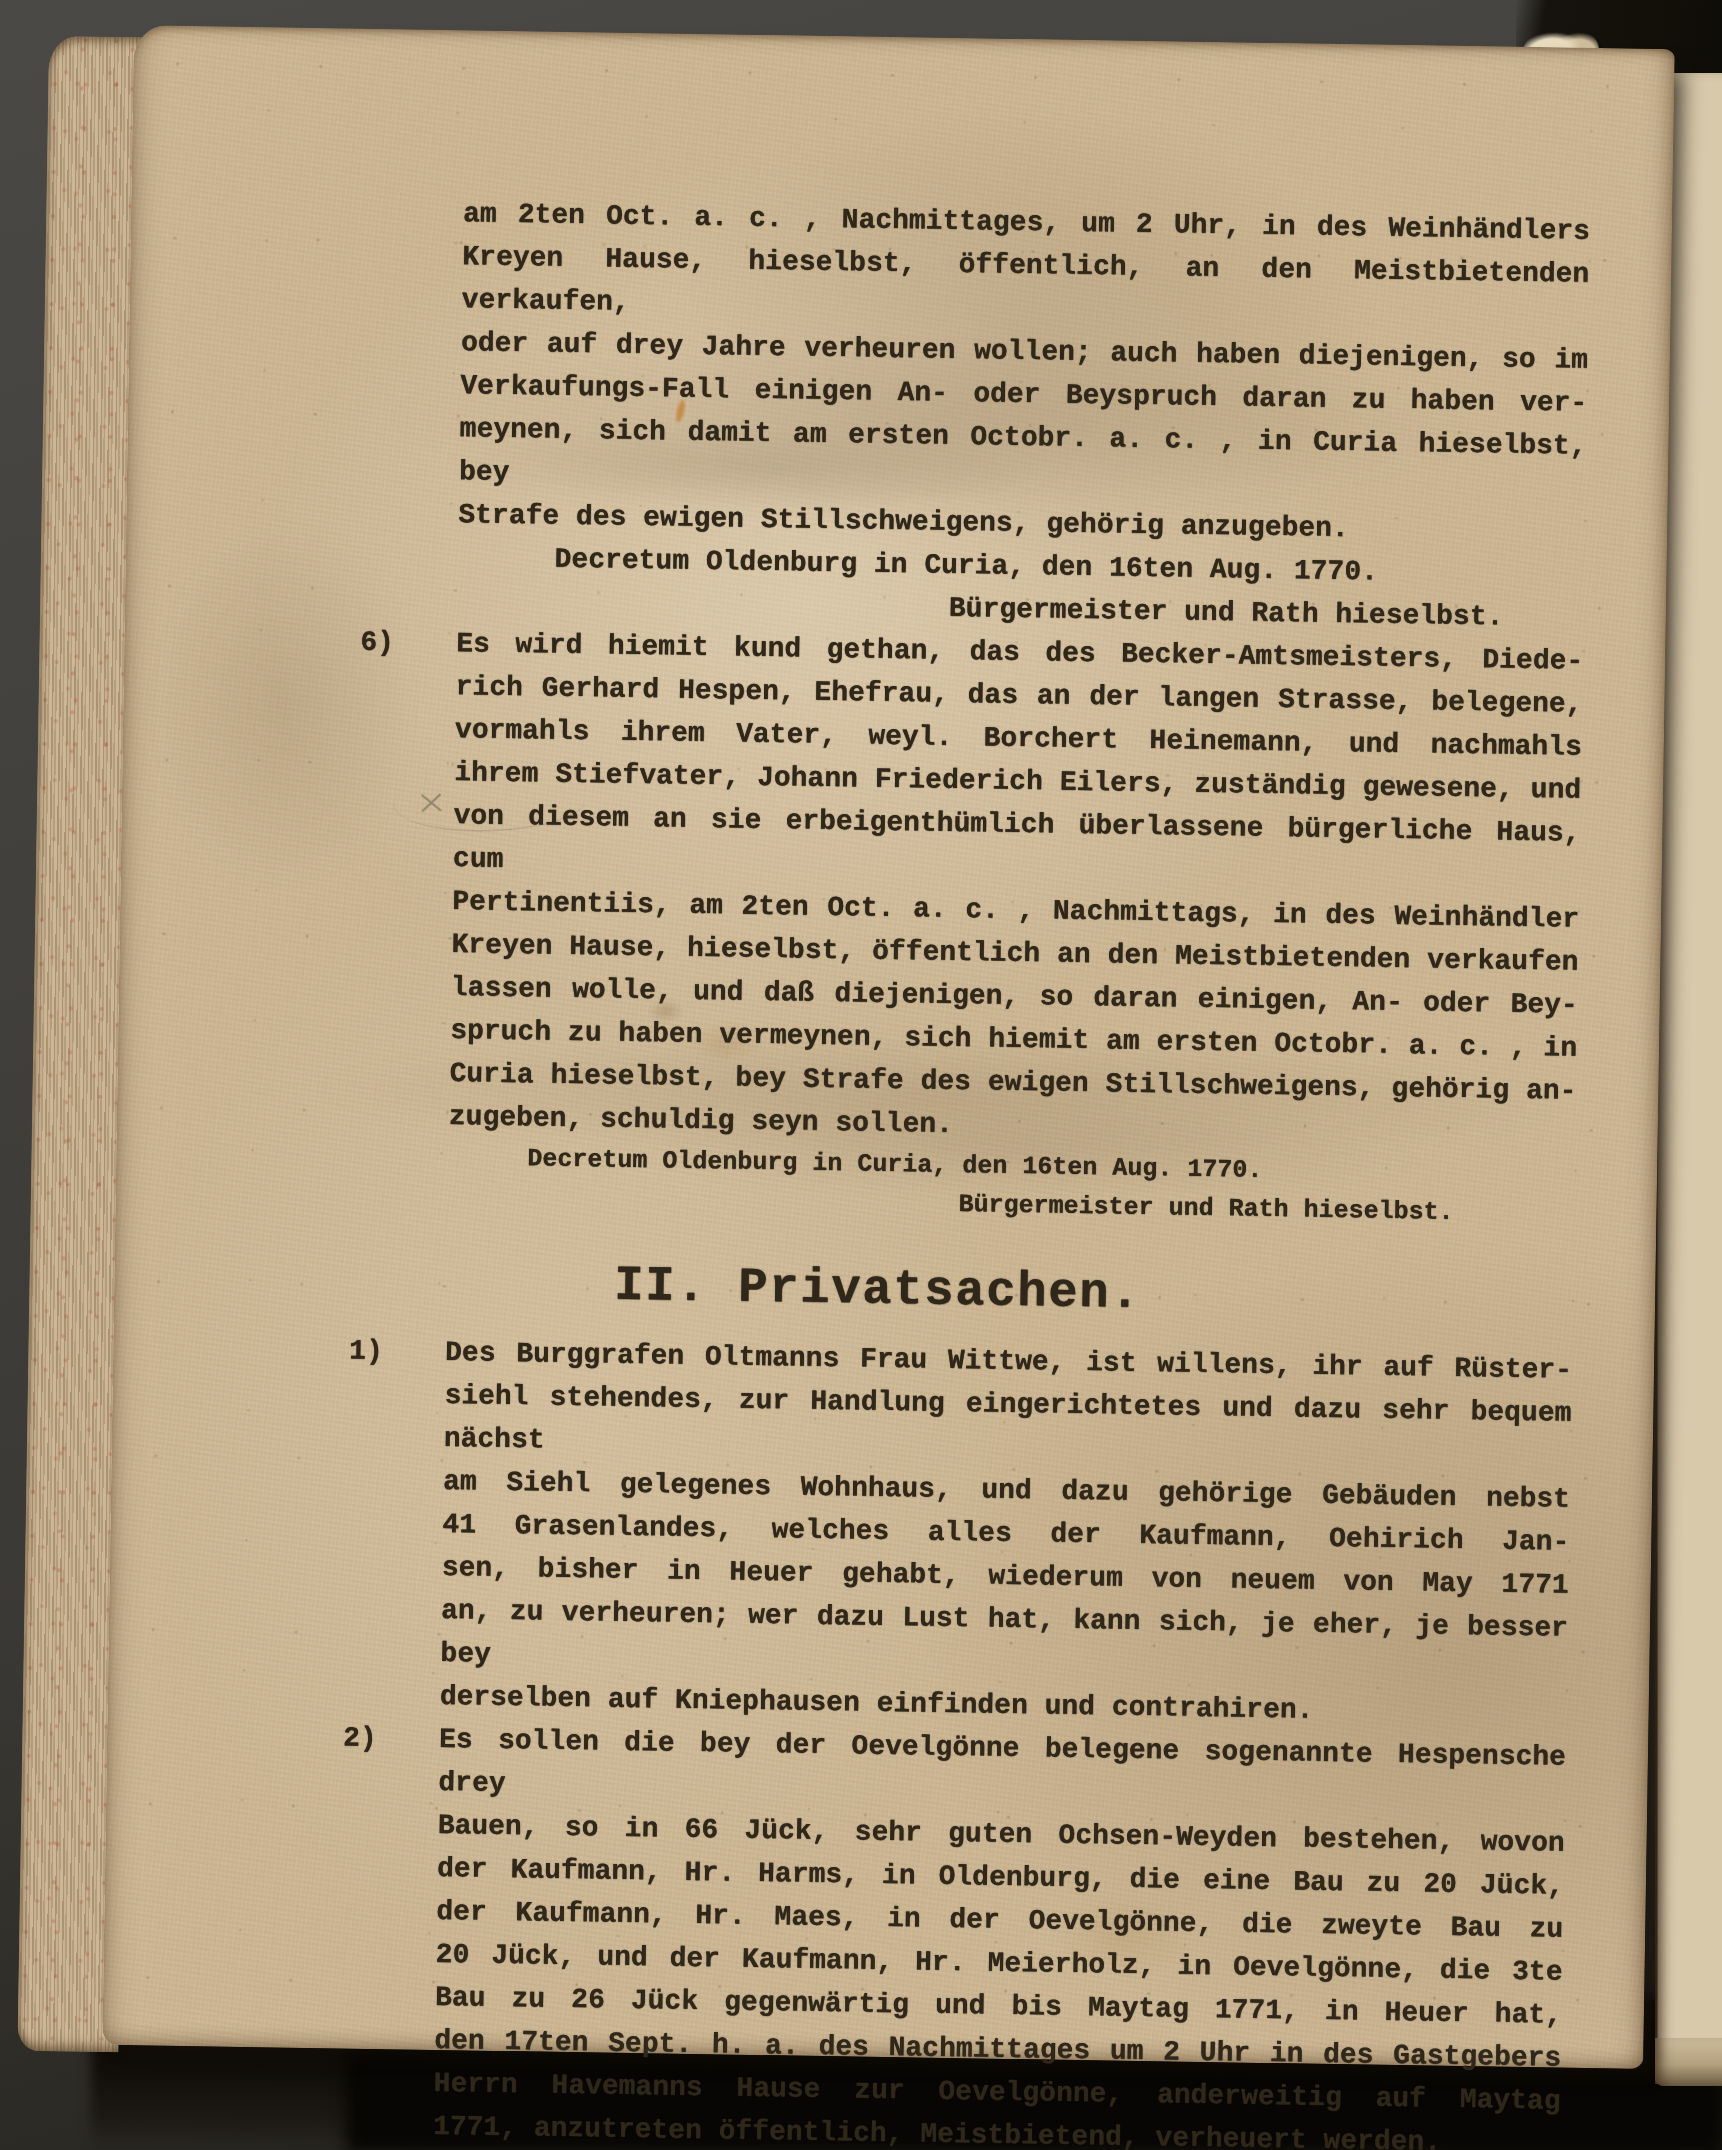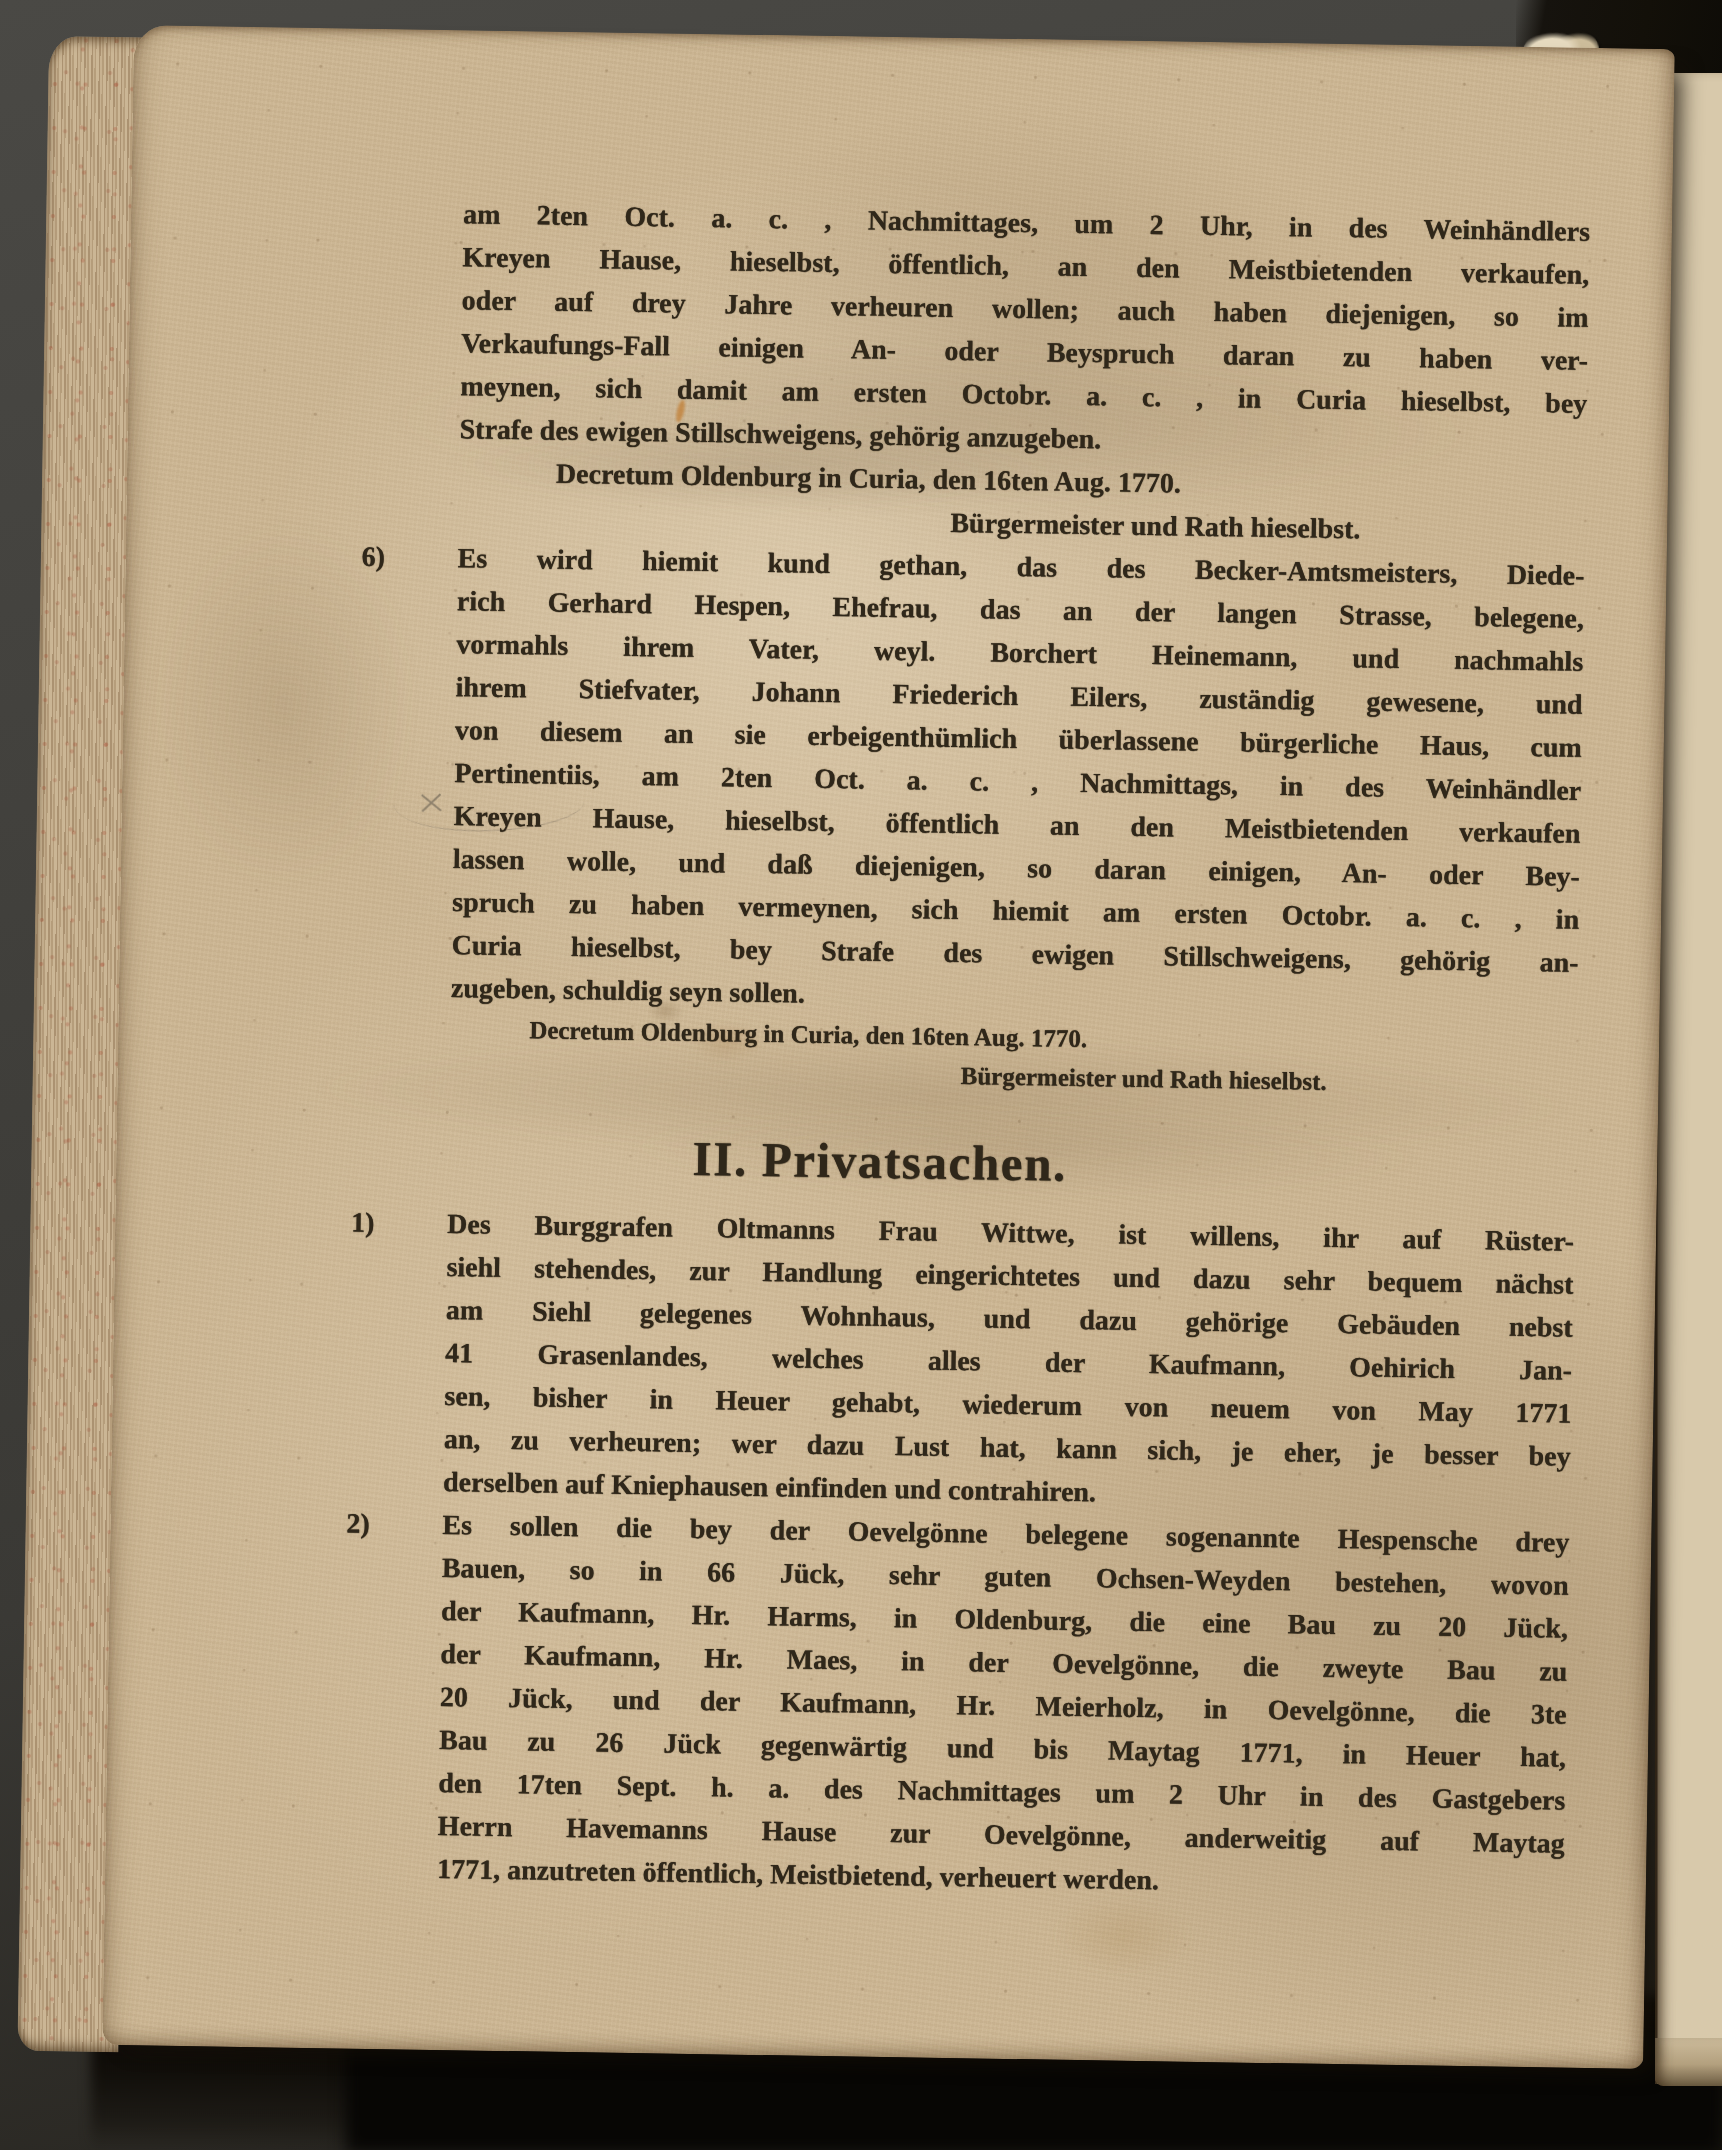--- a/index.html
+++ b/index.html
@@ -1,19 +1,19 @@
 <!DOCTYPE html>
 <html style="font-size:13.2px"><head>
 <meta charset="utf-8">
 <style>
   html,body{margin:0;padding:0;background:#222;}
   #canvas{
     position:relative;width:1723px;height:2151px;overflow:hidden;
     background:linear-gradient(165deg,#4a4945 0%,#41403c 35%,#3a3935 62%,#2a2823 85%,#181610 100%);
-    font-family:Liberation Serif, serif;
+    font-family:Liberation Mono, monospace;
   }
   .abs{position:absolute;}
   
   .dark-corner{left:1516px;top:0;width:206px;height:97px;
     background:linear-gradient(100deg,rgba(20,17,12,0) 0%,#16130e 14%,#131009 60%,#0e0c07 100%);}
   
   .book-shadow{left:91px;top:1995px;width:1632px;height:157px;
     background:linear-gradient(180deg,rgba(12,9,5,.95) 0%,rgba(12,9,5,.88) 45%,rgba(17,14,9,.55) 80%,rgba(20,17,12,0) 100%);
     filter:blur(5.8px);}
   .book-shadow-dark{left:346px;top:2021px;width:1376px;height:132px;background:#070604;filter:blur(8.2px);}

